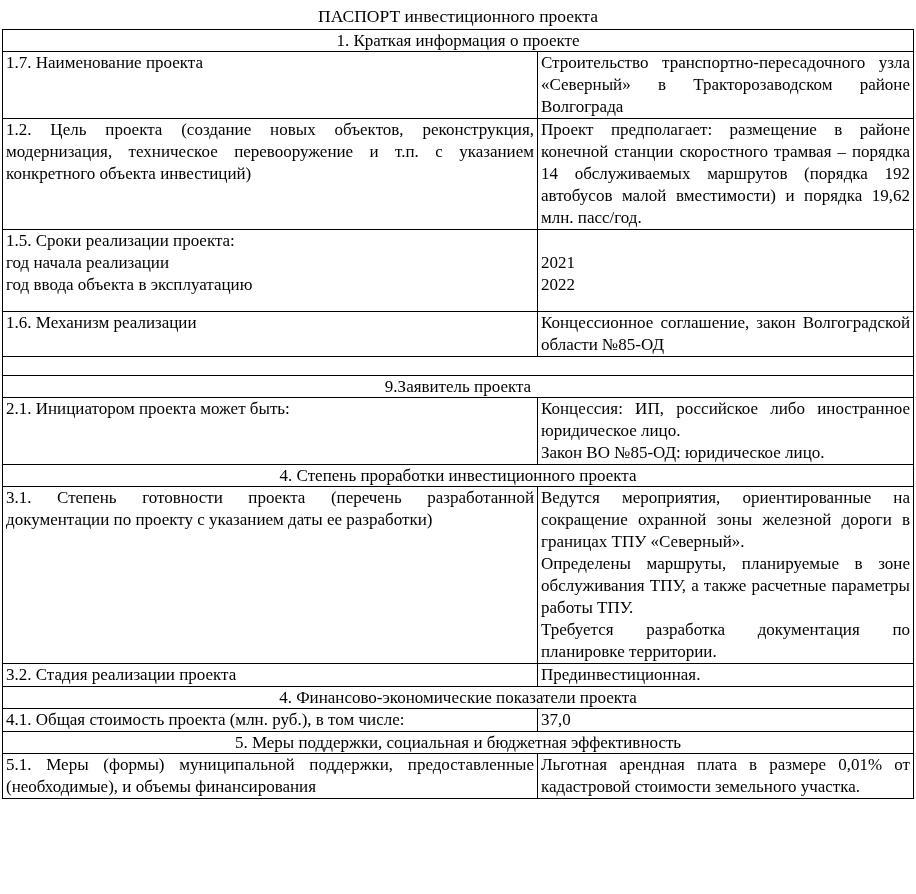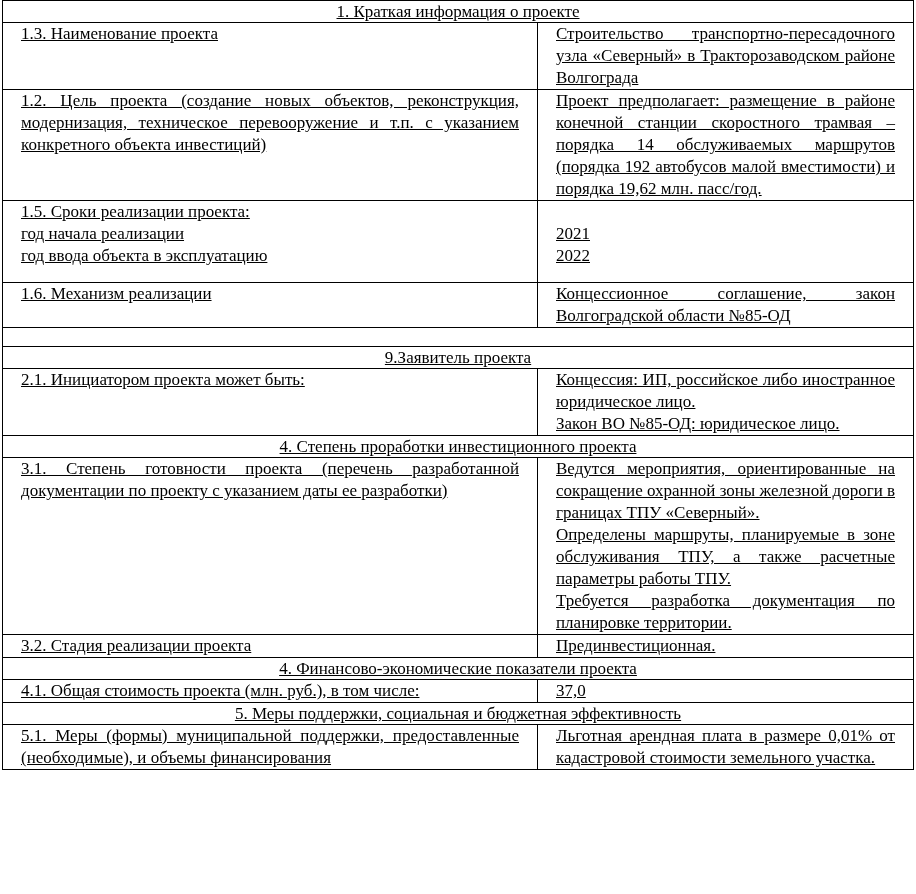--- a/index.html
+++ b/index.html
@@ -25,56 +25,56 @@
     border-collapse: collapse;
     table-layout: fixed;
     width: 911px;
     margin-left: 2px;
   }
   col.col-left  { width: 535px; }
   col.col-right { width: 376px; }
   td {
     border: 1px solid #000000;
     vertical-align: top;
-    padding: 0 18px;
+    padding: 0 3px;
     font-size: 17px;
     line-height: 22px;
     white-space: pre-line;
     text-align: justify;
     overflow: hidden;
-    text-decoration: underline;
   }
   td.section-cell {
     text-align: center;
     white-space: normal;
     line-height: 21px;
   }
   td.empty-cell {
     line-height: 17px;
   }
 </style>
 </head>
 <body>
 
 <div class="page">
 
+  <div class="doc-title">ПАСПОРТ инвестиционного проекта</div>
 
   <table class="doc-table">
     <colgroup>
         <col class="col-left">
         <col class="col-right">
       </colgroup>
 
     <tbody>
         <tr style="height:22px">
       <td colspan="2" class="section-cell">1. Краткая информация о проекте</td>
     </tr>
 
     <tr style="height:67px">
-      <td>1.3. Наименование проекта</td>
+      <td>1.7. Наименование проекта</td>
       <td>Строительство транспортно-пересадочного узла «Северный» в Тракторозаводском районе Волгограда</td>
     </tr>
 
     <tr style="height:110px">
       <td>1.2. Цель проекта (создание новых объектов, реконструкция, модернизация, техническое перевооружение и т.п. с указанием конкретного объекта инвестиций)</td>
       <td>Проект предполагает: размещение в районе конечной станции скоростного трамвая – порядка 14 обслуживаемых маршрутов (порядка 192 автобусов малой вместимости) и порядка 19,62 млн. пасс/год.</td>
     </tr>
 
 
 

